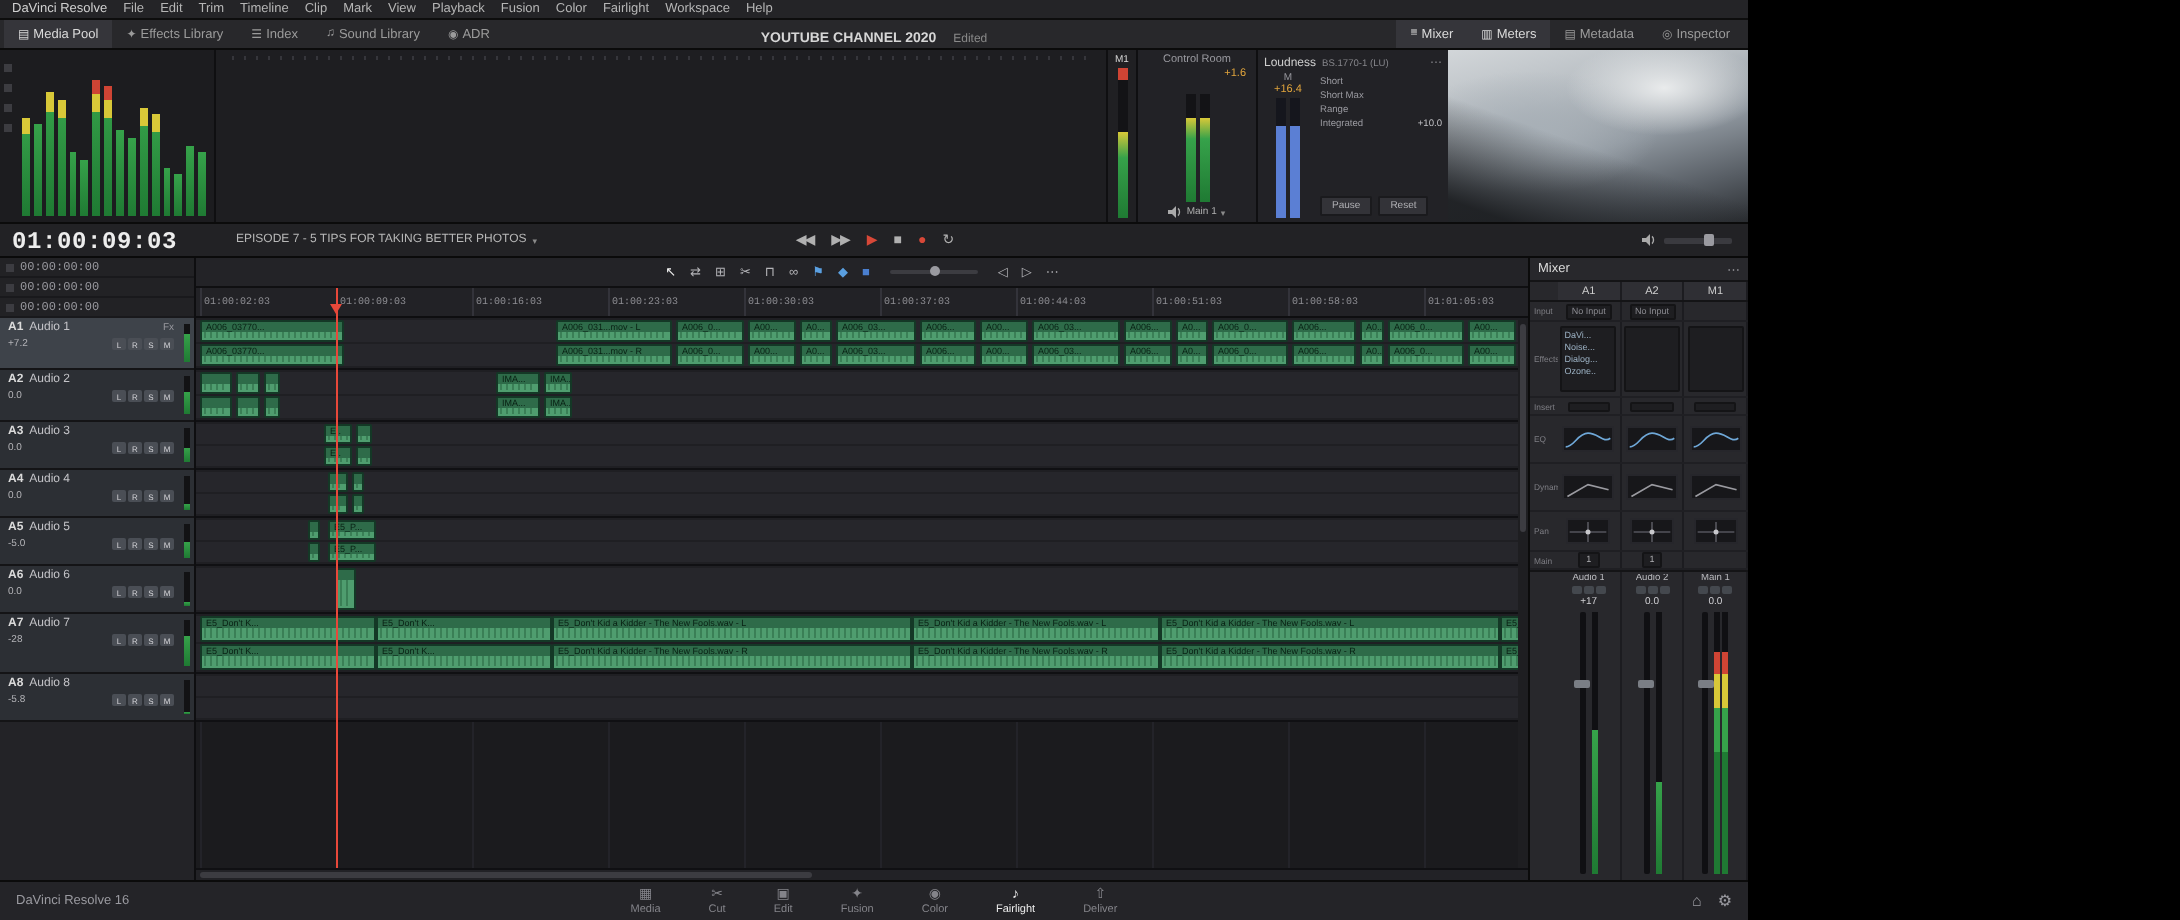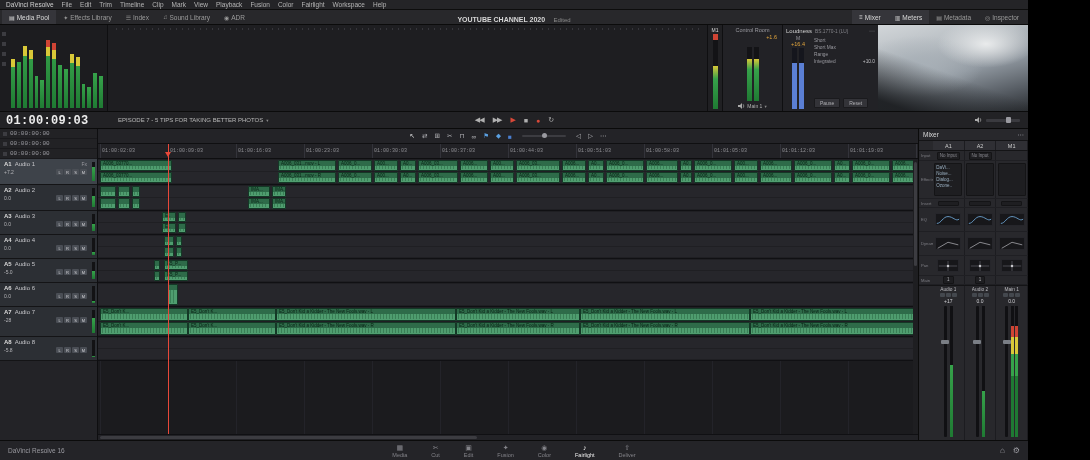--- a/index.html
+++ b/index.html
@@ -1,17 +1,17 @@
 <!DOCTYPE html>
 <html><head>
 <meta charset="utf-8">
 <style>
 *{box-sizing:border-box;margin:0;padding:0}
 body{background:#000}
-#app{position:relative;width:1028px;height:460px;background:#f0abfc;font-family:"Liberation Sans",sans-serif;overflow:hidden;color:#c8c8c8}
+#app{position:relative;width:874px;height:460px;background:#f0abfc;font-family:"Liberation Sans",sans-serif;overflow:hidden;color:#c8c8c8}
 
 
 .menubar{height:10px;display:flex;align-items:center;gap:8px;padding:0 6px;background:#242427;border-bottom:1px solid #0d0d0d;font-size:6.5px;color:#b5b5b5}
 .menu-app{color:#d0d0d0}
 #menu-items{display:flex;gap:8px}
 
 
 .toolbar{height:15px;display:flex;align-items:center;background:#28282b;border-bottom:1px solid #0b0b0b;position:relative;padding:0 2px}
 .tb-group{display:flex;height:100%}
 #tb-right{margin-left:auto}

